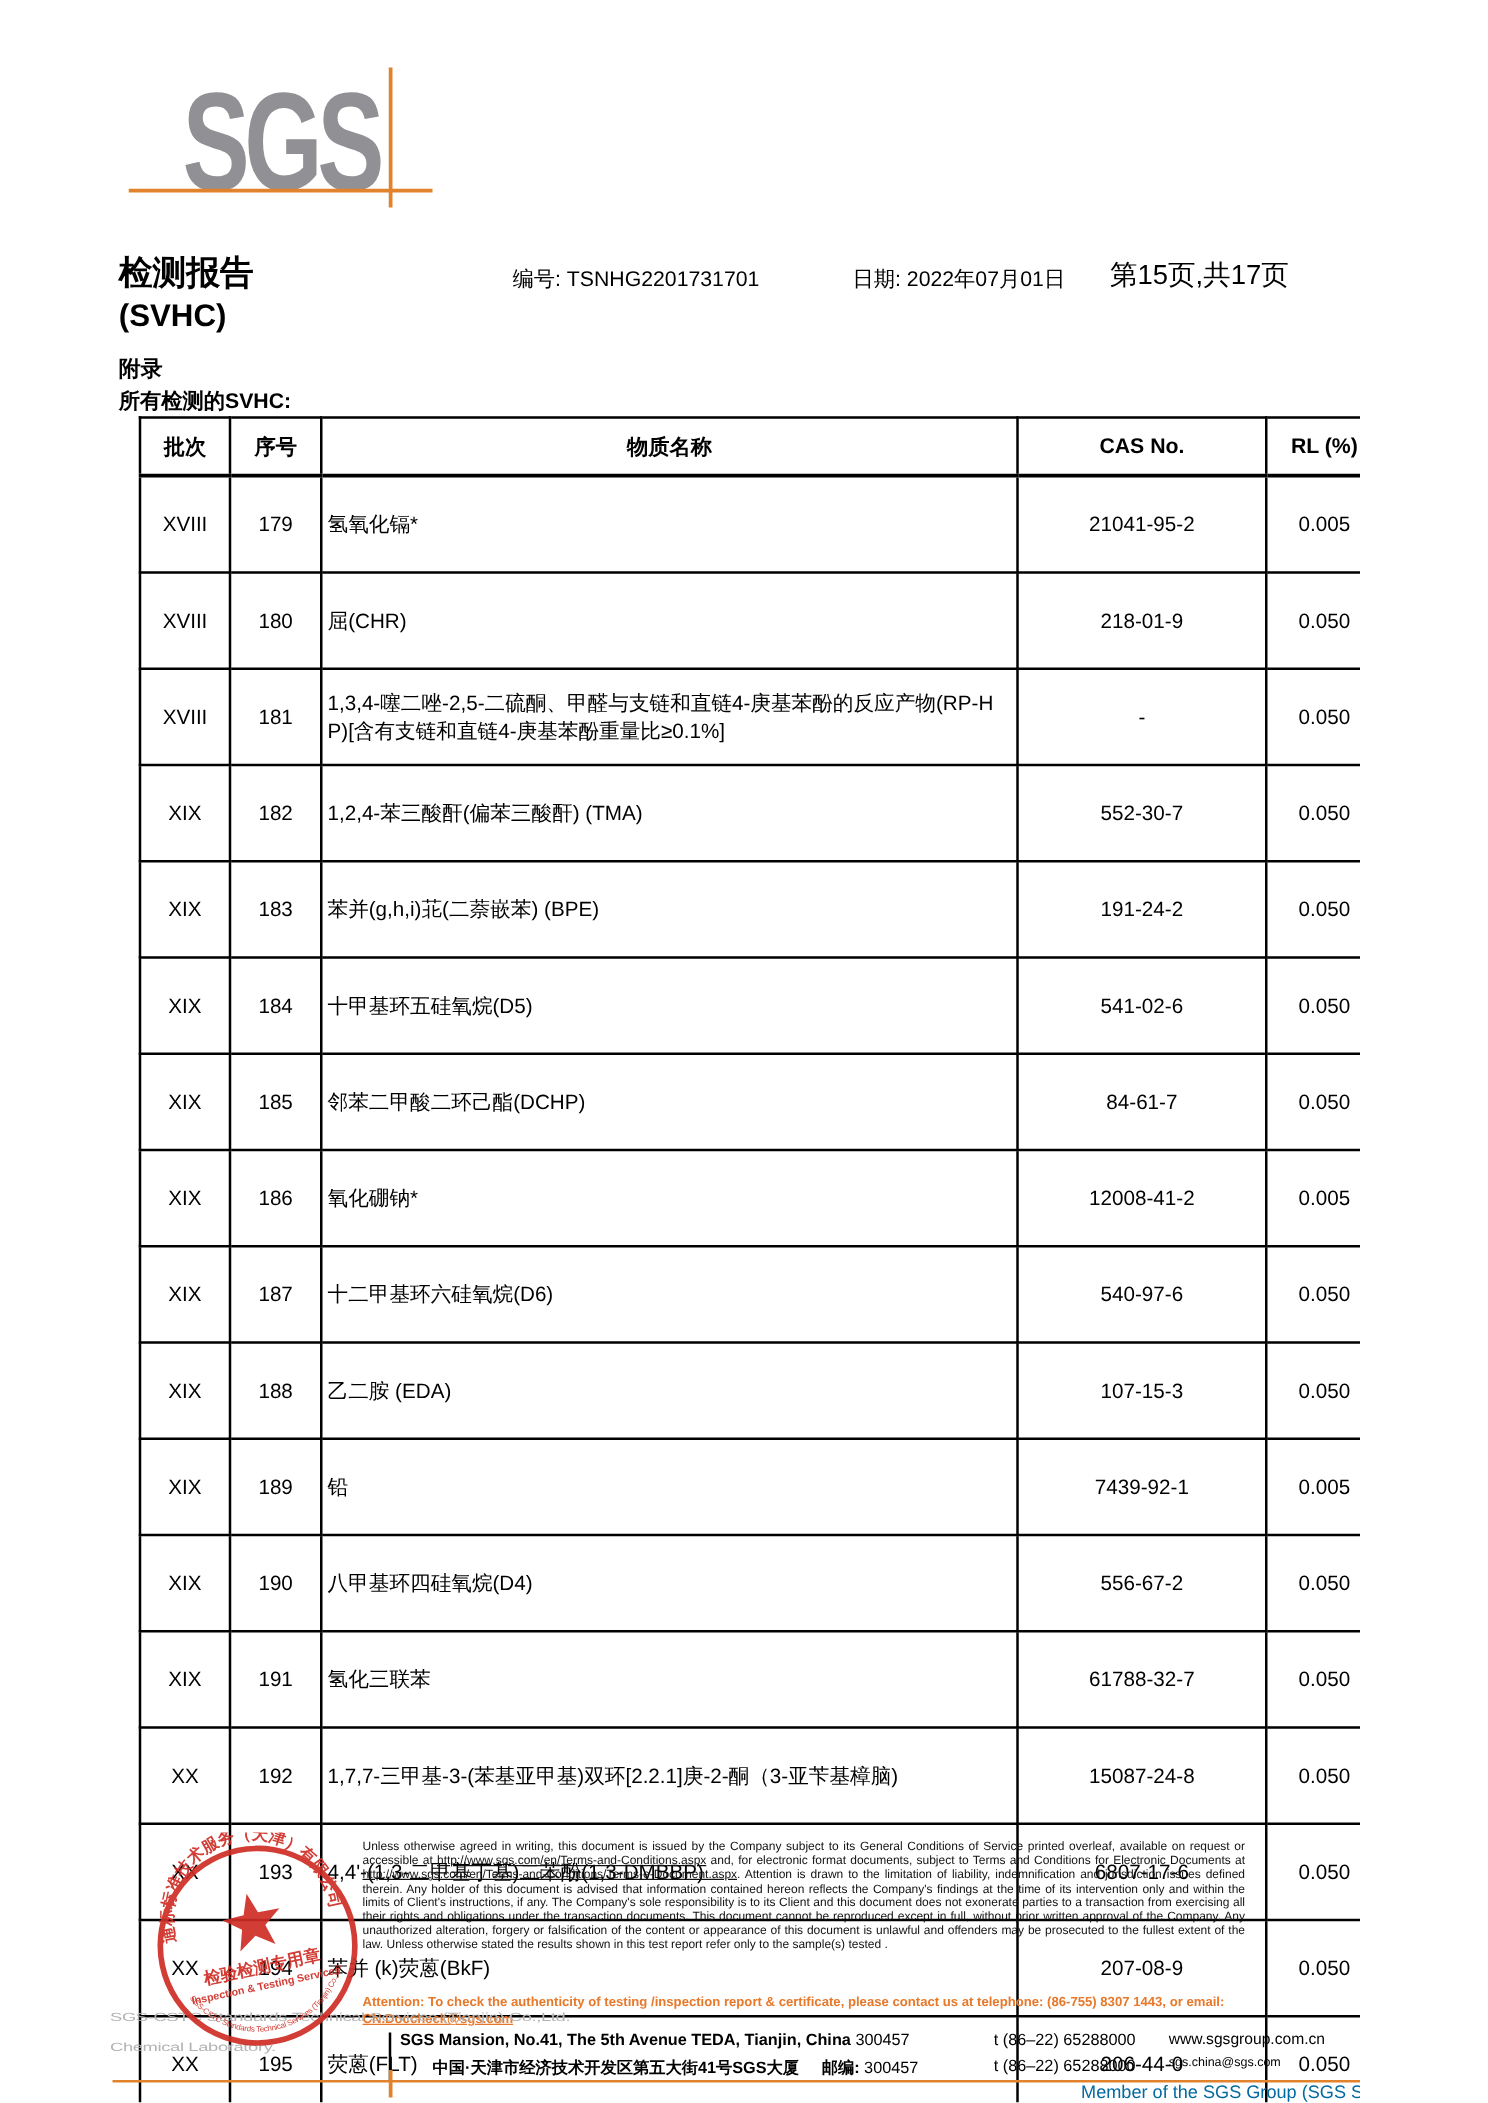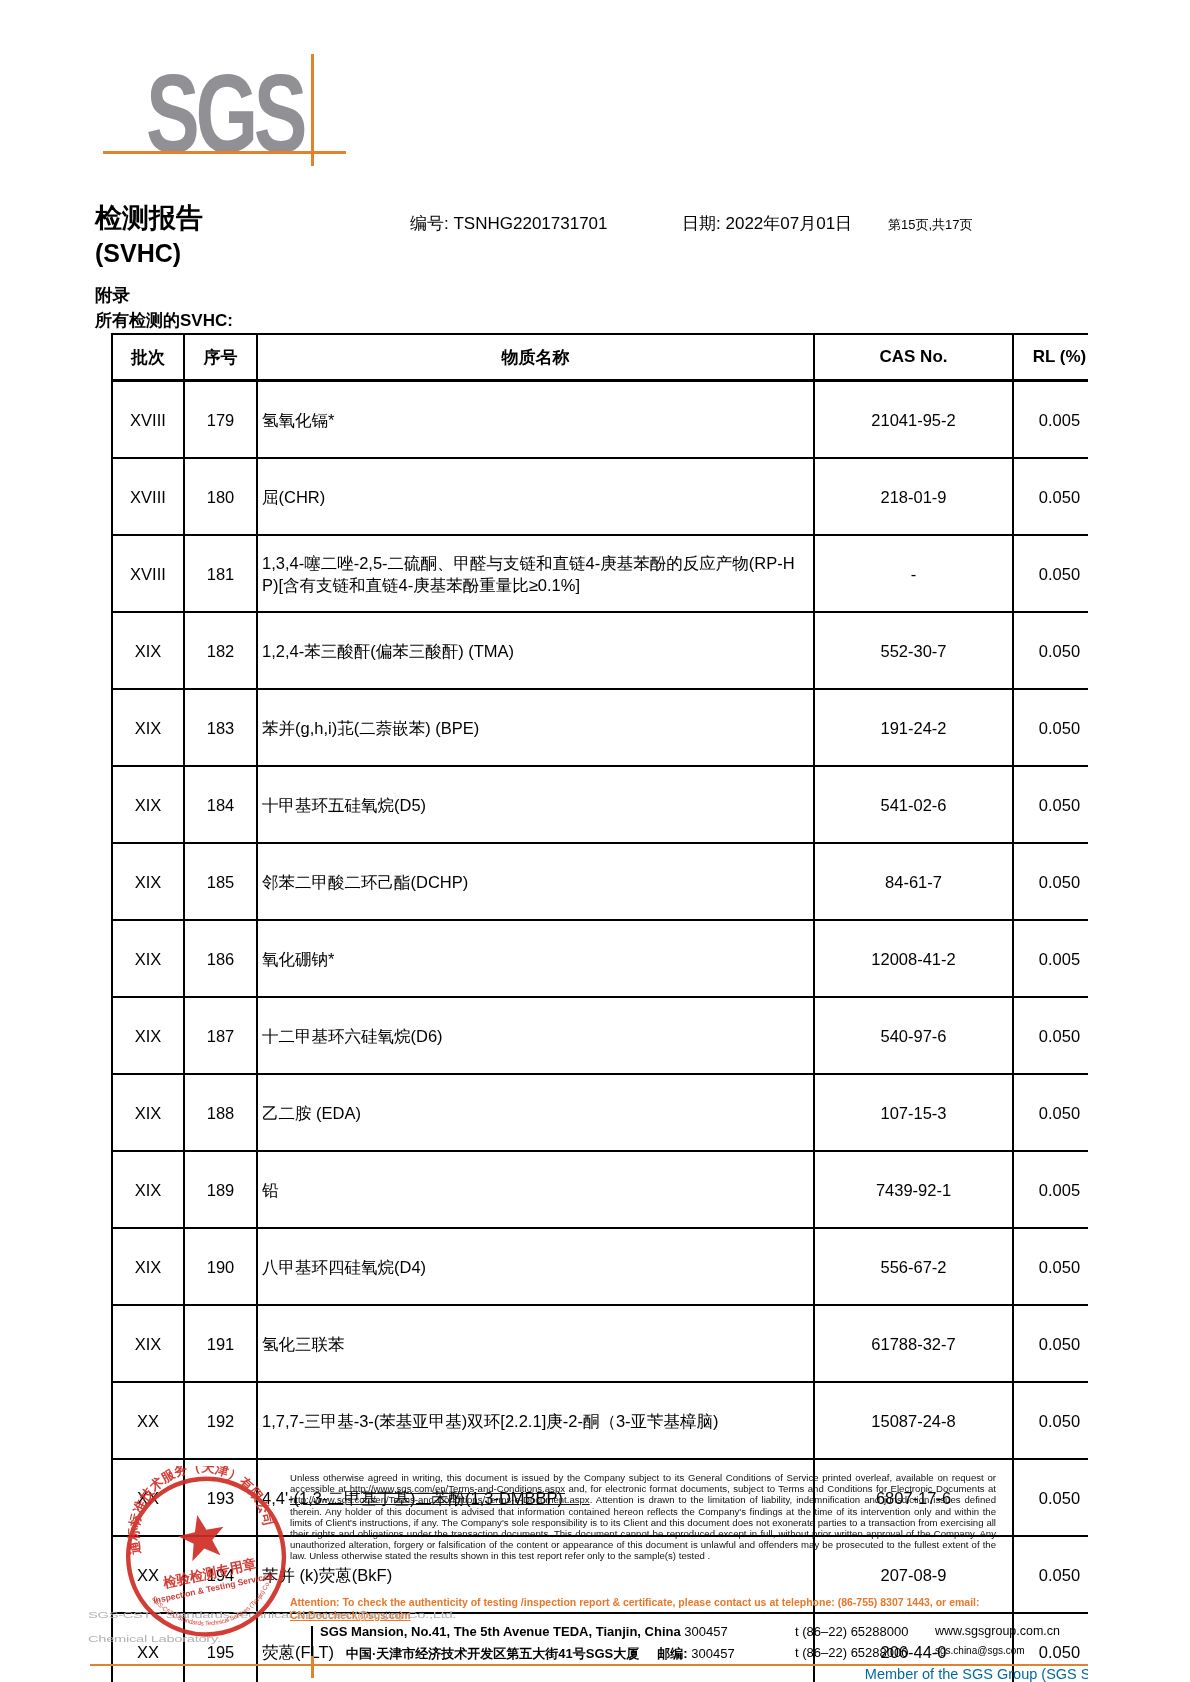--- a/index.html
+++ b/index.html
@@ -12,21 +12,21 @@
   .logo-hline{position:absolute;left:103px;top:151px;width:243px;height:3px;background:#e0832c;}
   .logo-vline{position:absolute;left:311px;top:54px;width:3px;height:112px;background:#e0832c;}
 
   
   .report-title{position:absolute;left:95px;top:200px;font-size:27px;font-weight:700;}
   .report-subtitle{position:absolute;left:95px;top:239px;font-size:25px;font-weight:700;}
   .appendix{position:absolute;left:95px;top:283px;font-size:17.5px;font-weight:700;}
   .svhc-list-label{position:absolute;left:95px;top:309px;font-size:17px;font-weight:700;}
   .hdr-no{position:absolute;left:410px;top:212px;font-size:17px;}
   .hdr-date{position:absolute;left:682px;top:212px;font-size:17px;}
-  .hdr-page{position:absolute;left:888px;top:216px;font-size:13px;}
+  .hdr-page{position:absolute;left:888px;top:205px;font-size:22px;}
 
   
   .svhc-table{position:absolute;left:111px;top:333px;width:994px;border-collapse:collapse;table-layout:fixed;}
   .svhc-table th,.svhc-table td{border:2px solid #000;}
   .svhc-table th{font-size:17px;font-weight:700;height:40px;border-bottom:3px solid #000;padding:2px;}
   .svhc-table td{height:51px;font-size:16.5px;line-height:22px;text-align:center;
                  padding:12px 4px;vertical-align:middle;word-break:break-all;}
   .svhc-table td.col-name{text-align:left;}
   col.c-batch{width:72px;} col.c-no{width:73px;} col.c-name{width:557px;}
   col.c-cas{width:199px;} col.c-rl{width:93px;}

